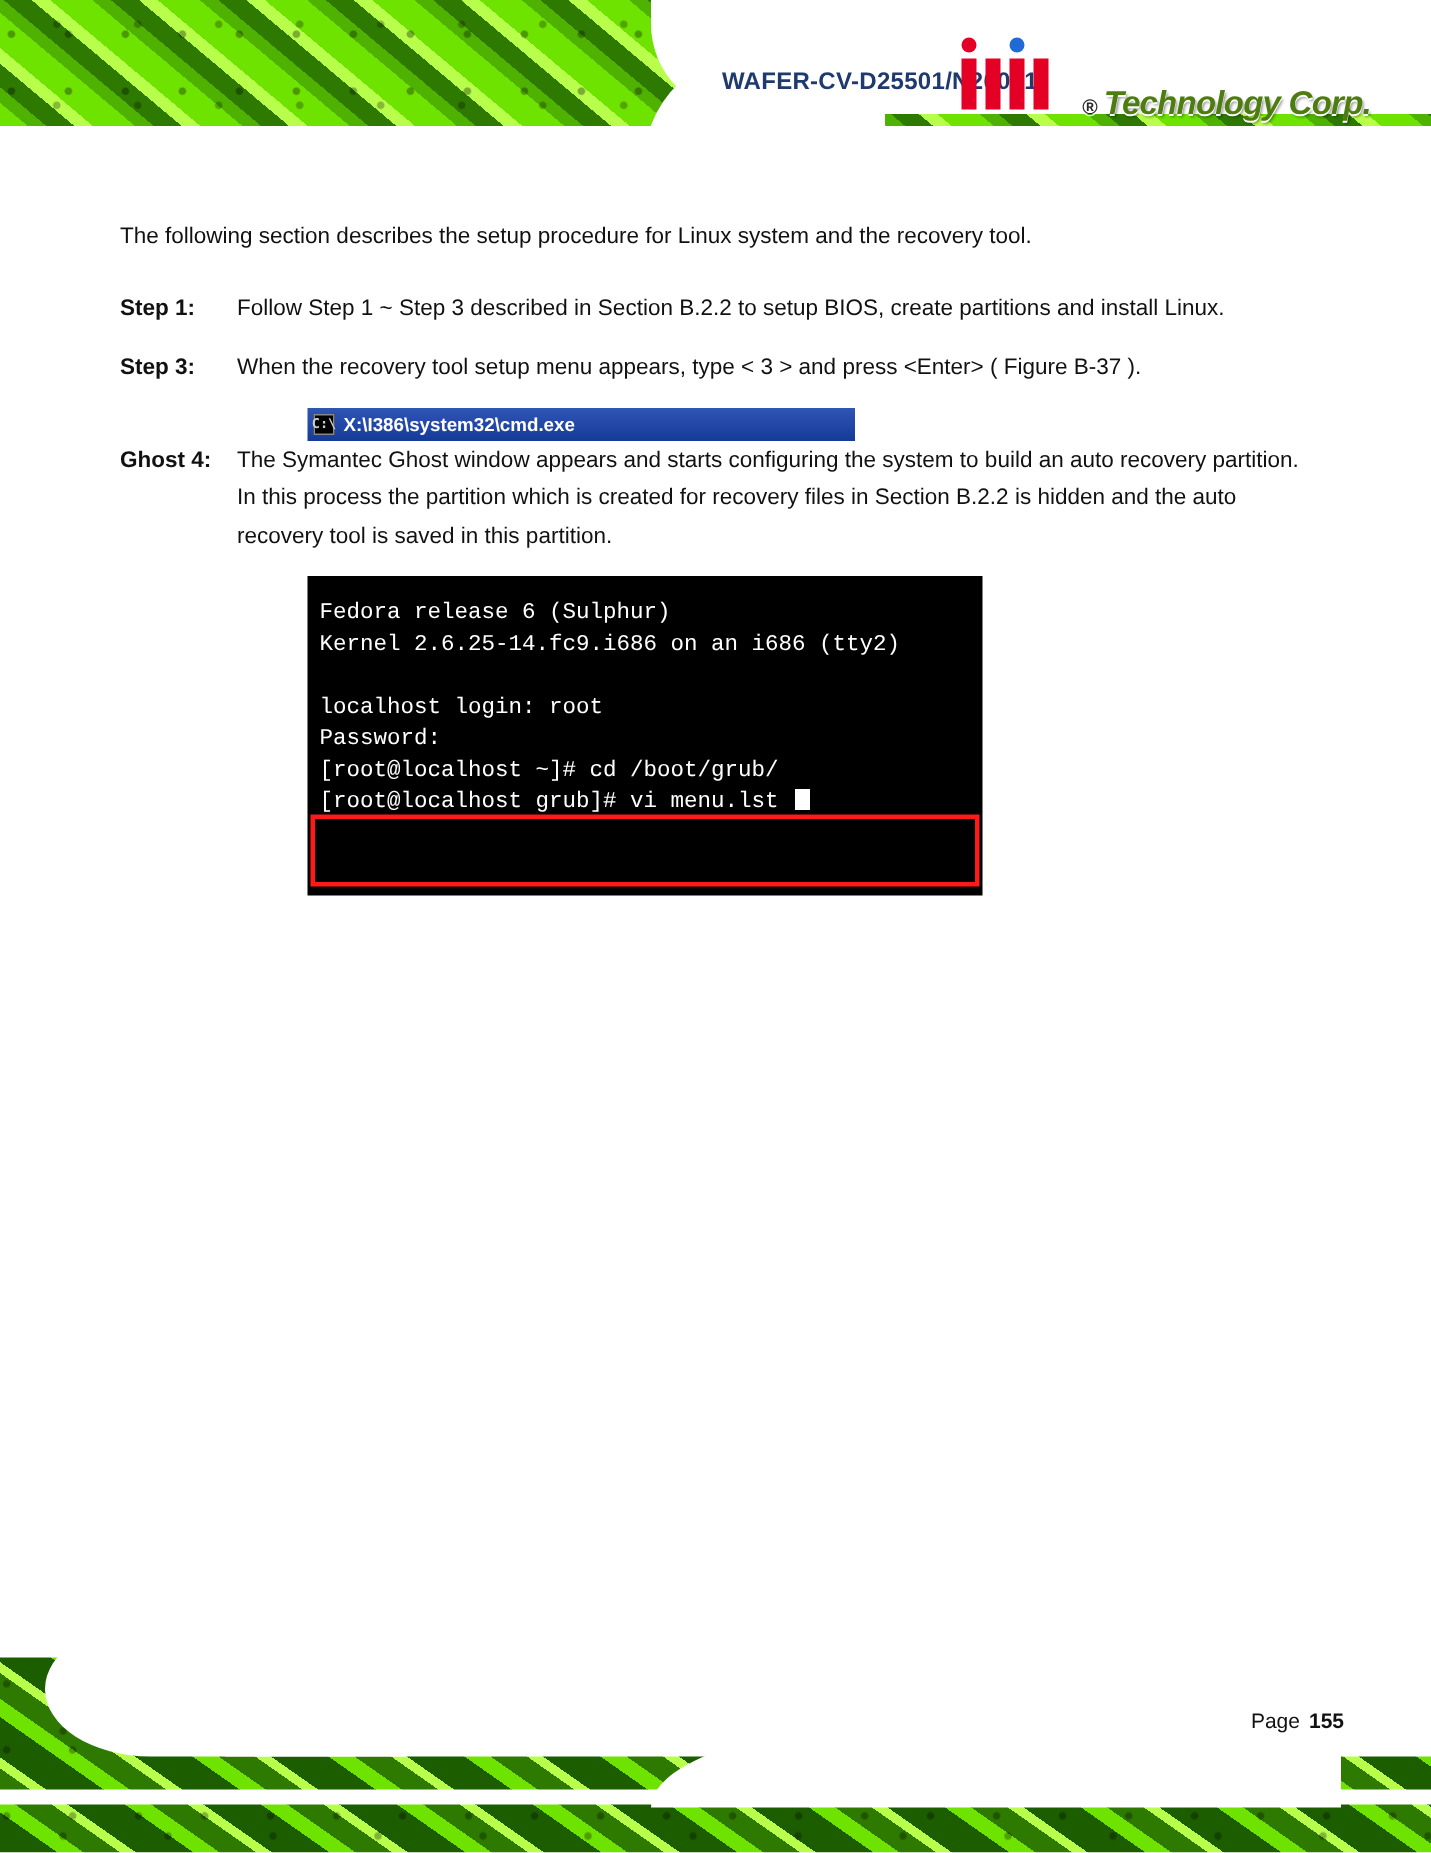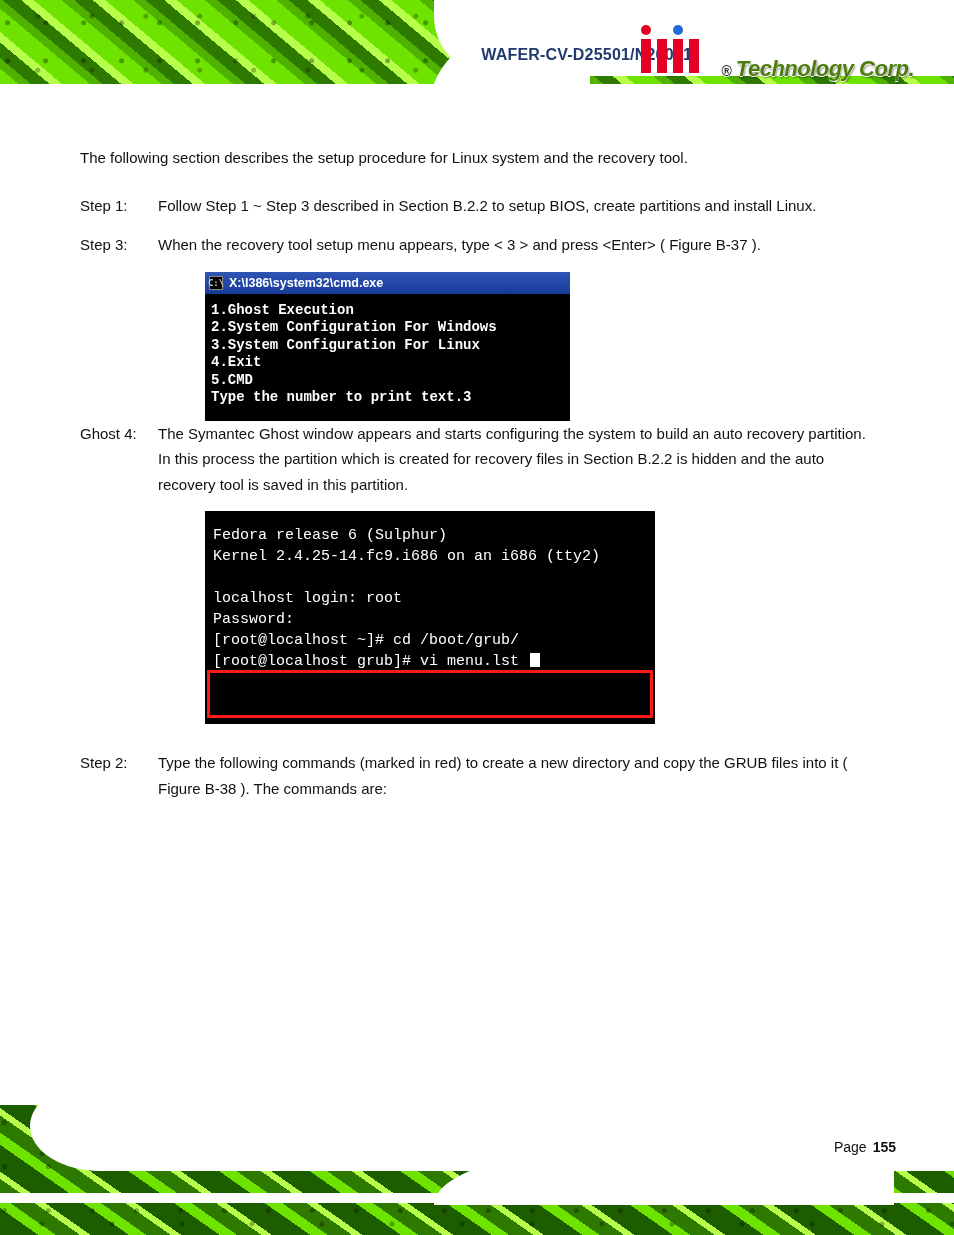--- a/index.html
+++ b/index.html
@@ -29,21 +29,21 @@
   .logo .dot-b { position:absolute; left:32px; top:0; width:10px; height:10px; background:#1f6ad6; border-radius:50%; }
   .brand-copy { display:flex; align-items:baseline; gap:4px; }
   .reg { font-size:14px; font-weight:700; color:#2a2a2a; text-shadow:0 1px 0 #fff; }
   .brand-text { font:italic 900 22px/1 "Arial Black", Arial; color:#4d7c0f;
                 text-shadow:0 1px 0 #fff, 1px 2px 2px rgba(0,0,0,.4); letter-spacing:-0.5px;margin-top:40px; }
 
   
   .content { position:absolute; top:145px; left:80px; right:80px; }
   .section-title { font:700 19px Arial; color:#111; margin: 0 0 22px; }
   .step { display:flex; gap:10px; font:400 15px/1.7 Arial; color:#111; margin-bottom:14px; }
-  .step .lbl { min-width:68px; font-weight:400; }
+  .step .lbl { min-width:68px; font-weight:700; }
   .step .txt b { font-weight:400; }
   .caption { font:700 13.5px Arial; color:#111; margin:22px 0 28px 0; }
 
   
   .term { margin-left:125px; }
   .t1 { width:365px; }
   .t1 .titlebar { height:22px; background:linear-gradient(#2f55b5,#163a98); display:flex; align-items:center; padding:0 4px; }
   .t1 .ticon { width:14px; height:14px; background:#000; border:1px solid #888; margin-right:6px; display:flex; align-items:center; justify-content:center; }
   .t1 .ticon span { color:#ccc; font:700 9px monospace; }
   .t1 .tpath { color:#fff; font:700 12.5px Arial; }
@@ -125,56 +125,42 @@
     </span>
   </div>
 
   <div class="term t1">
     <div class="titlebar">
       <div class="ticon">
           <span>C:\</span>
         </div>
       <div class="tpath">X:\I386\system32\cmd.exe</div>
     </div>
-    <div class="body"><span>1.Ghost Execution</span>
-<span>2.System Configuration For Windows</span>
-<span>3.System Configuration For Linux</span>
-<span>4.Exit</span>
-<span>5.CMD</span>
-<span>Type the number to print text.3</span></div>
   </div>
 
 
   <div class="step">
     <span class="lbl">Ghost 4:</span>
     <span class="txt">
       <span>The Symantec Ghost window appears and starts configuring the system to build an auto recovery partition. In this process the partition which is created for recovery files in </span>
       <b>Section B.2.2</b>
       <span> is hidden and the auto recovery tool is saved in this partition.</span>
     </span>
   </div>
 
   <div class="term t2"><span>Fedora release 6 (Sulphur)</span>
-<span>Kernel 2.4.25-14.fc9.i686 on an i686 (tty2)</span>
+<span>Kernel 2.6.25-14.fc9.i686 on an i686 (tty2)</span>
 <span></span>
 <span>localhost login: root</span>
 <span>Password:</span>
 <span>[root@localhost ~]# cd /boot/grub/</span>
 <span class="cursor">[root@localhost grub]# vi menu.lst </span>
     <div class="hl"></div>
   </div>
 
-  <div class="step" style="margin-top:26px">
-    <span class="lbl">Step 2:</span>
-    <span class="txt">
-      <span>Type the following commands (marked in red) to create a new directory and copy the GRUB files into it (</span>
-      <b>Figure B-38</b>
-      <span>). The commands are:</span>
-    </span>
-  </div>
 </div>
 
 <div class="ftr">
   <div class="pcb-bot"></div>
   <div class="ftr-white"></div>
   <div class="ftr-runner"></div>
   <div class="ftr-curve"></div>
   <div class="page-label">
     <span>Page</span><b>155</b>
   </div>

